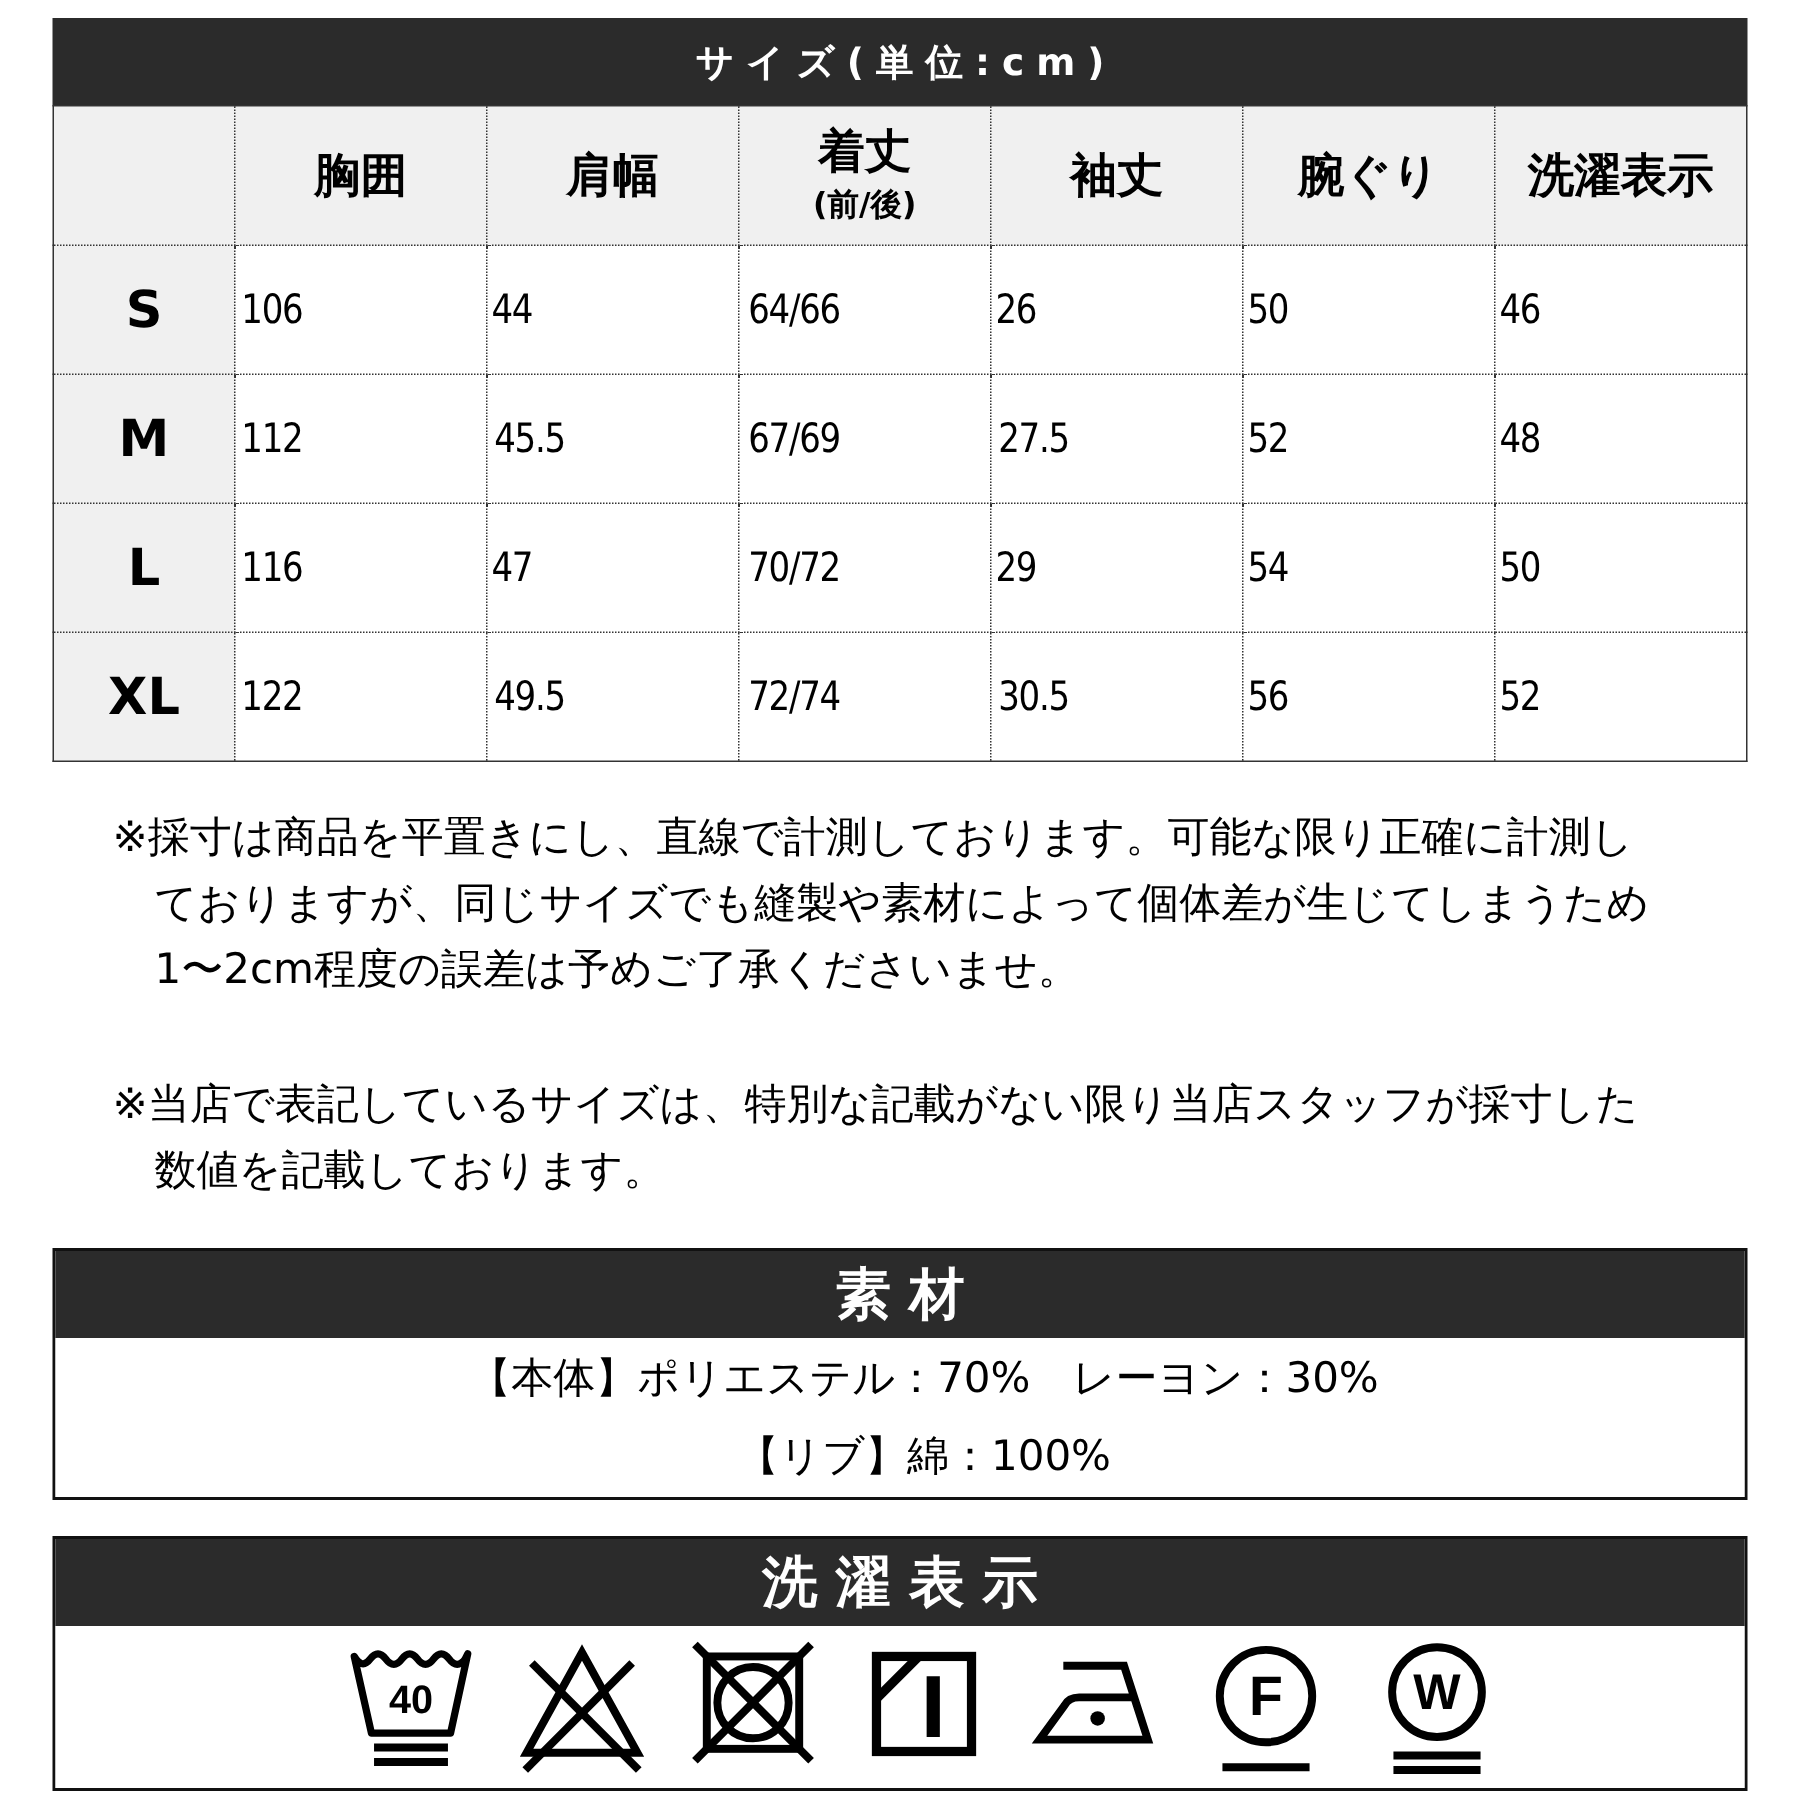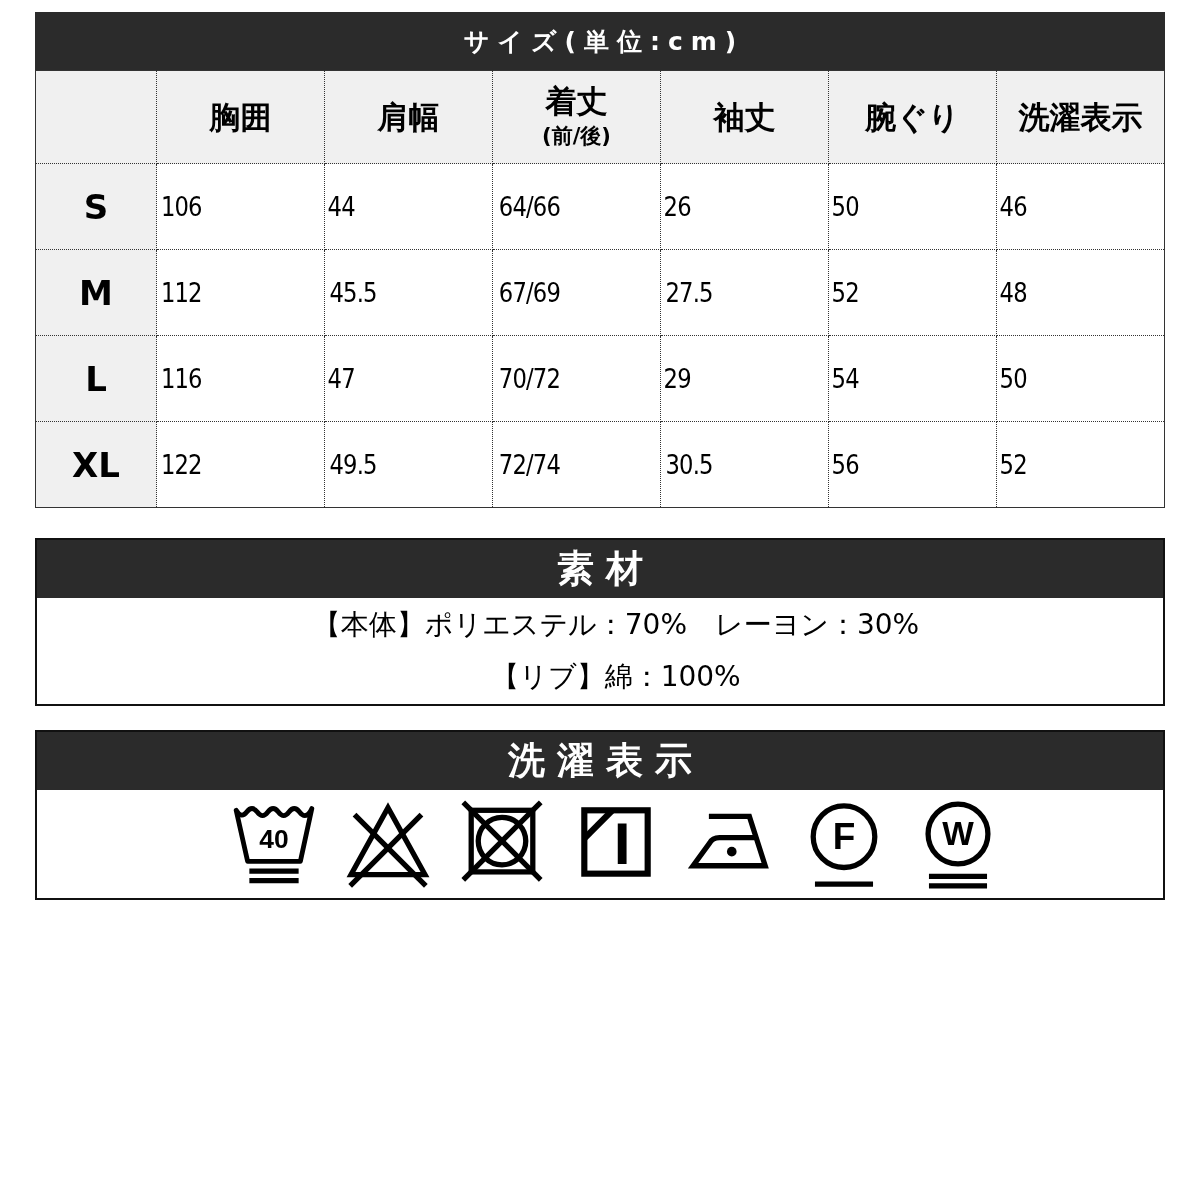--- a/index.html
+++ b/index.html
@@ -140,20 +140,31 @@
           <td><span class="num">49.5</span></td>
           <td><span class="num">72/74</span></td>
           <td><span class="num">30.5</span></td>
           <td><span class="num">56</span></td>
           <td><span class="num">52</span></td>
         </tr>
       </tbody>
     </table>
   </section>
 
+  <section class="notes">
+    <p class="note">
+      <span class="note-line">※採寸は商品を平置きにし、直線で計測しております。可能な限り正確に計測し</span>
+      <span class="note-line">ておりますが、同じサイズでも縫製や素材によって個体差が生じてしまうため</span>
+      <span class="note-line">1〜2cm程度の誤差は予めご了承くださいませ。</span>
+    </p>
+    <p class="note">
+      <span class="note-line">※当店で表記しているサイズは、特別な記載がない限り当店スタッフが採寸した</span>
+      <span class="note-line">数値を記載しております。</span>
+    </p>
+  </section>
 
   <section class="info-box material-box">
     <header class="band">
       <span class="band-text band-text-material">素材</span>
     </header>
     <div class="info-body material-body">
       <div class="material-line">【本体】ポリエステル：70%　レーヨン：30%</div>
       <div class="material-line">【リブ】綿：100%</div>
     </div>
   </section>

